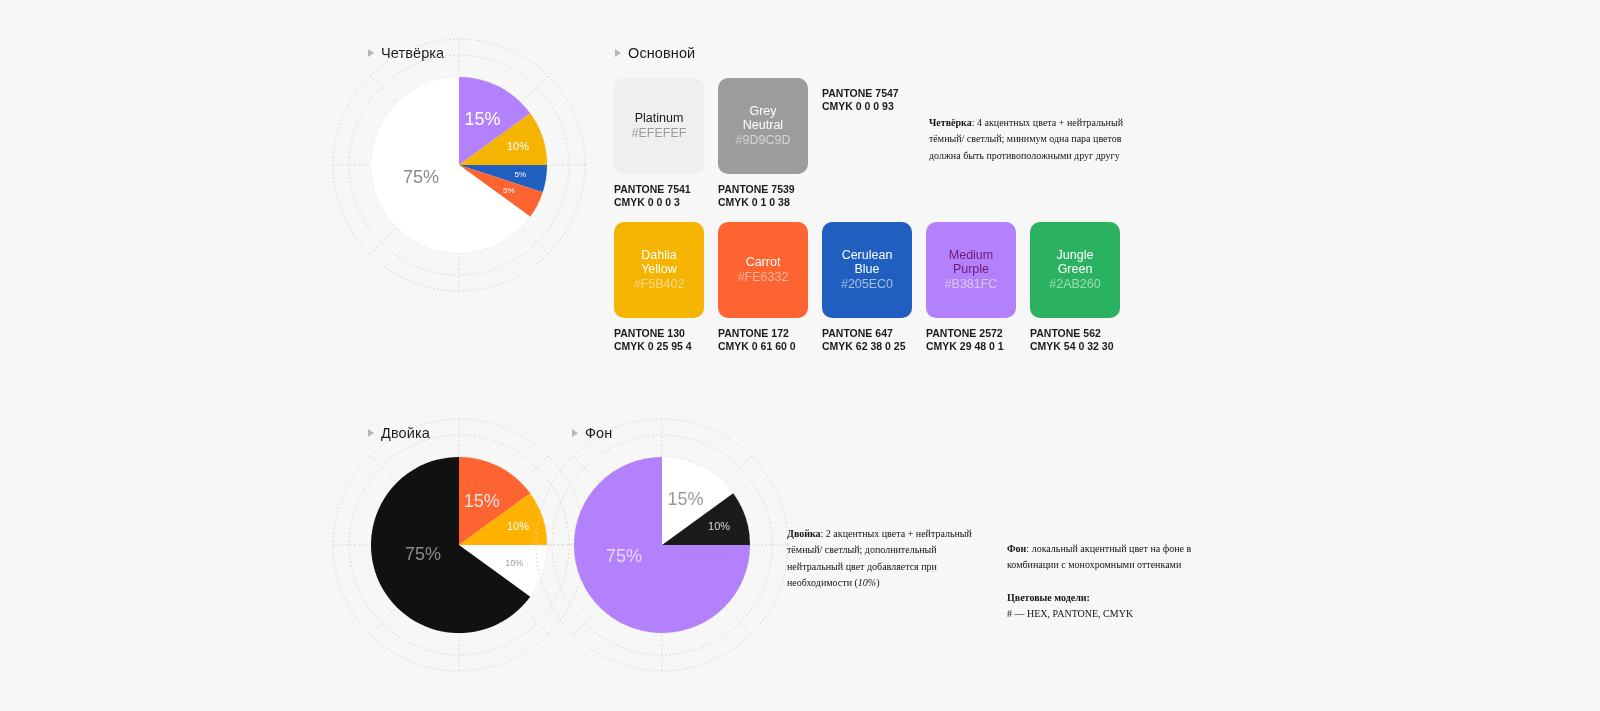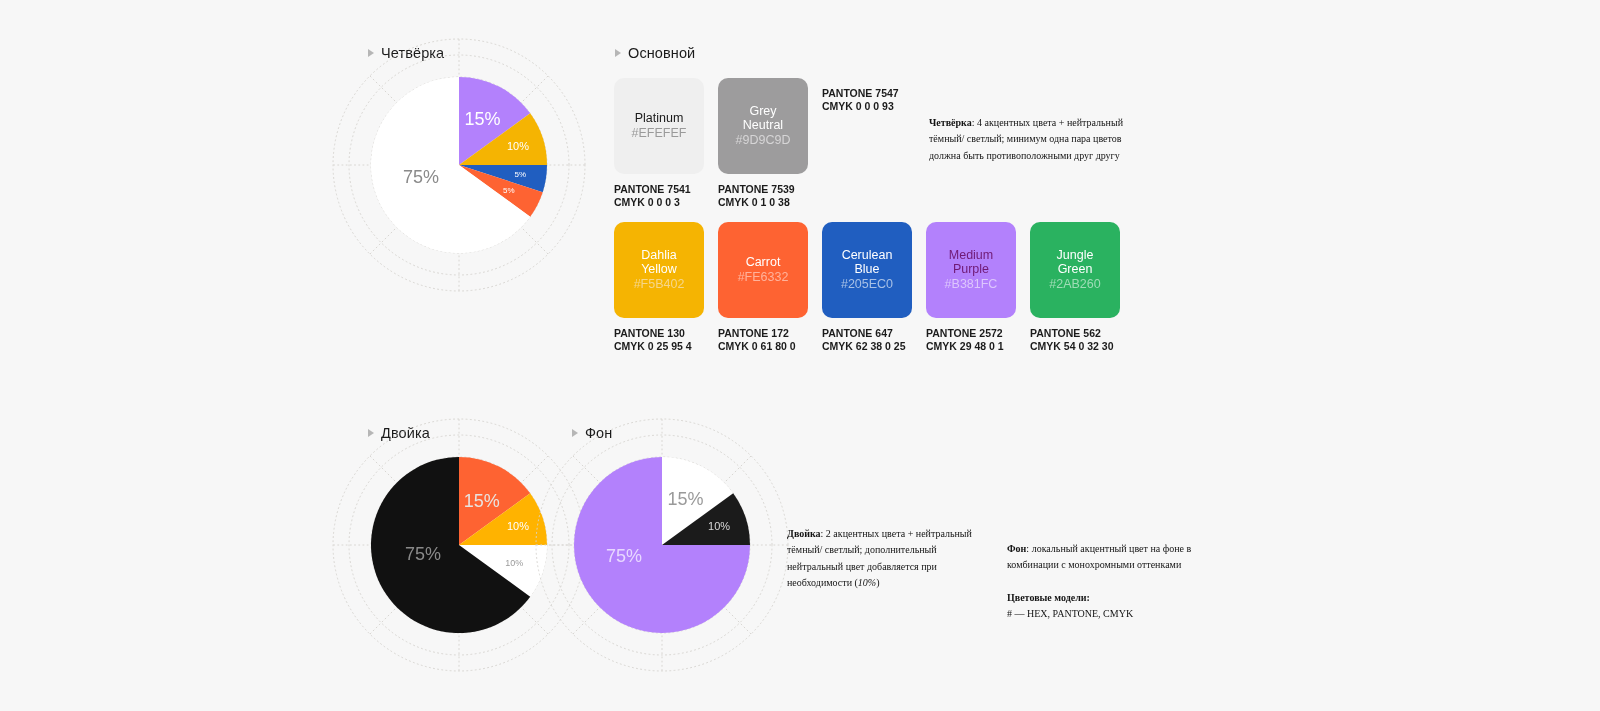--- a/index.html
+++ b/index.html
@@ -193,21 +193,21 @@
             <div><b>CMYK</b> <span class="val">0 25 95 4</span></div>
           </div>
         </div>
         <div class="swatch-cell">
           <div class="swatch-box" style="background: rgb(254, 99, 50);">
             <div class="sw-name" style="color: rgb(255, 255, 255);">Carrot</div>
             <div class="sw-hex" style="color: rgb(255, 178, 155);">#FE6332</div>
           </div>
           <div class="swatch-meta">
             <div><b>PANTONE</b> <span class="val">172</span></div>
-            <div><b>CMYK</b> <span class="val">0 61 80 0</span></div>
+            <div><b>CMYK</b> <span class="val">0 61 60 0</span></div>
           </div>
         </div>
         <div class="swatch-cell">
           <div class="swatch-box" style="background: rgb(32, 94, 192);">
             <div class="sw-name" style="color: rgb(255, 255, 255);">Cerulean<br>Blue</div>
             <div class="sw-hex" style="color: rgb(167, 192, 230);">#205EC0</div>
           </div>
           <div class="swatch-meta">
             <div><b>PANTONE</b> <span class="val">647</span></div>
             <div><b>CMYK</b> <span class="val">62 38 0 25</span></div>

